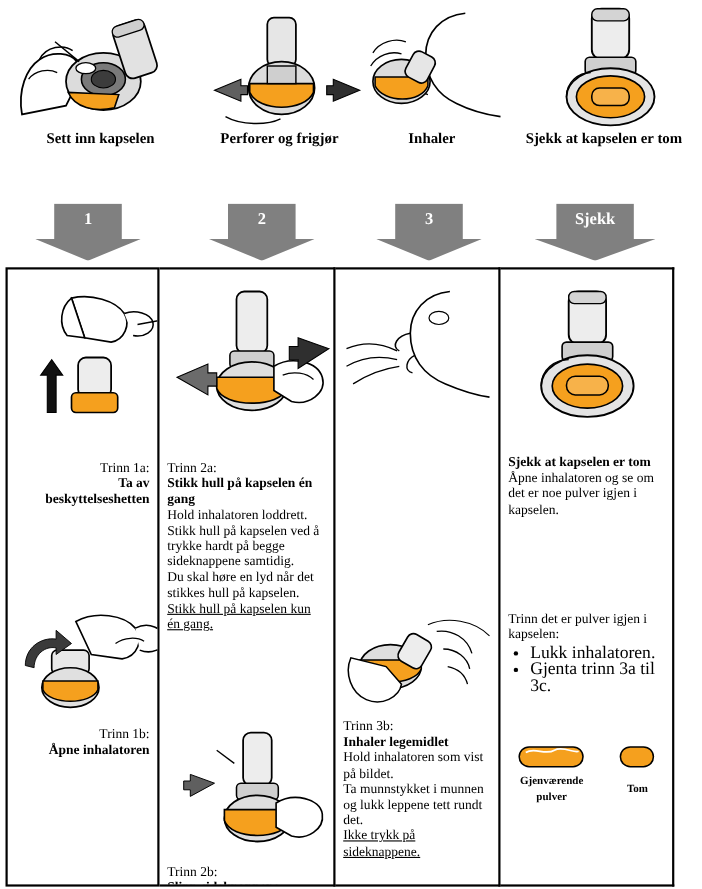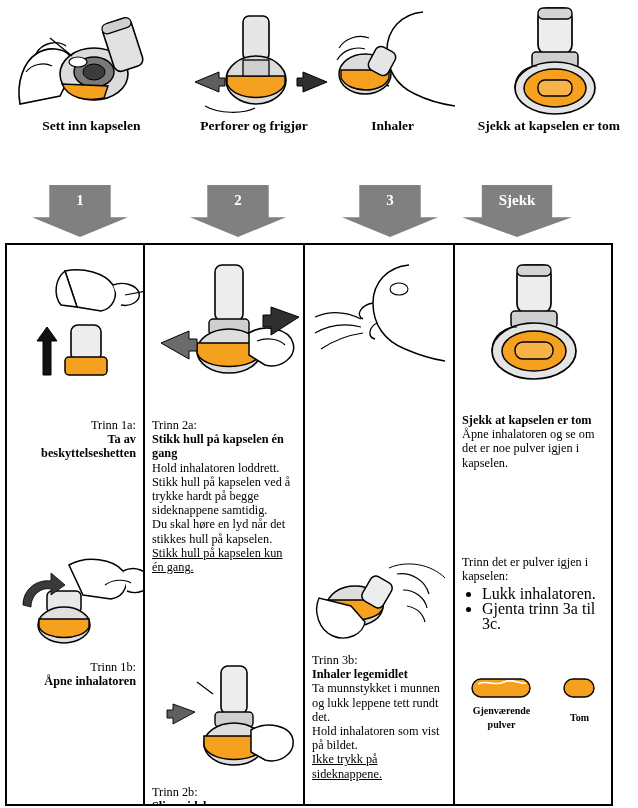--- a/index.html
+++ b/index.html
@@ -35,21 +35,21 @@
   }
   .arrow .shape{
     position:absolute;inset:0;
     background:#808080;
     clip-path:polygon(18% 0, 82% 0, 82% 62%, 100% 62%, 50% 100%, 0 62%, 18% 62%);
   }
   .arrow .lbl{position:relative;z-index:2;}
   .a1{left:32px;}
   .a2{left:190px;}
   .a3{left:342px;}
-  .a4{left:462px;width:110px;justify-content:center;}
+  .a4{left:486px;width:110px;justify-content:center;}
 
   
   .panels{position:absolute;top:243px;left:5px;width:628px;height:563px;display:flex;}
   .panel{
     border:2px solid #000;
     box-sizing:border-box;
     position:relative;
     overflow:hidden;
   }
   .p1{width:140px;text-align:right;}
@@ -275,22 +275,22 @@
 
         <path d="M86 24 C100 22 114 30 118 44" fill="none" stroke="#000" stroke-width="1.2"></path>
         <path d="M92 40 C104 40 114 48 116 58" fill="none" stroke="#000" stroke-width="1.2"></path>
         <path d="M96 56 C106 58 112 64 114 72" fill="none" stroke="#000" stroke-width="1.2"></path>
         <path d="M78 18 C96 10 120 14 134 28" fill="none" stroke="#000" stroke-width="1"></path>
       </svg>
 
       <div class="blk txt" style="top:408px;">
         <div>Trinn 3b:</div>
         <div class="b">Inhaler legemidlet</div>
+        <div>Hold inhalatoren som vist på bildet.</div>
         <div>Ta munnstykket i munnen og lukk leppene tett rundt det.</div>
-        <div>Hold inhalatoren som vist på bildet.</div>
         <div class="u">Ikke trykk på sideknappene.</div>
       </div>
     </div>
 
     <div class="panel p4">
       <svg class="ill" style="left:26px;top:14px;" width="110" height="140" viewBox="0 0 110 140">
         <rect x="36" y="6" width="34" height="48" rx="9" fill="#EDEDED" stroke="#000" stroke-width="1.7"></rect>
         <rect x="36" y="6" width="34" height="11" rx="5" fill="#D4D4D4" stroke="#000" stroke-width="1.3"></rect>
         <rect x="30" y="52" width="46" height="17" rx="4" fill="#CFCFCF" stroke="#000" stroke-width="1.5"></rect>
         <ellipse cx="53" cy="92" rx="42" ry="28" fill="#E4E4E4" stroke="#000" stroke-width="1.7"></ellipse>

